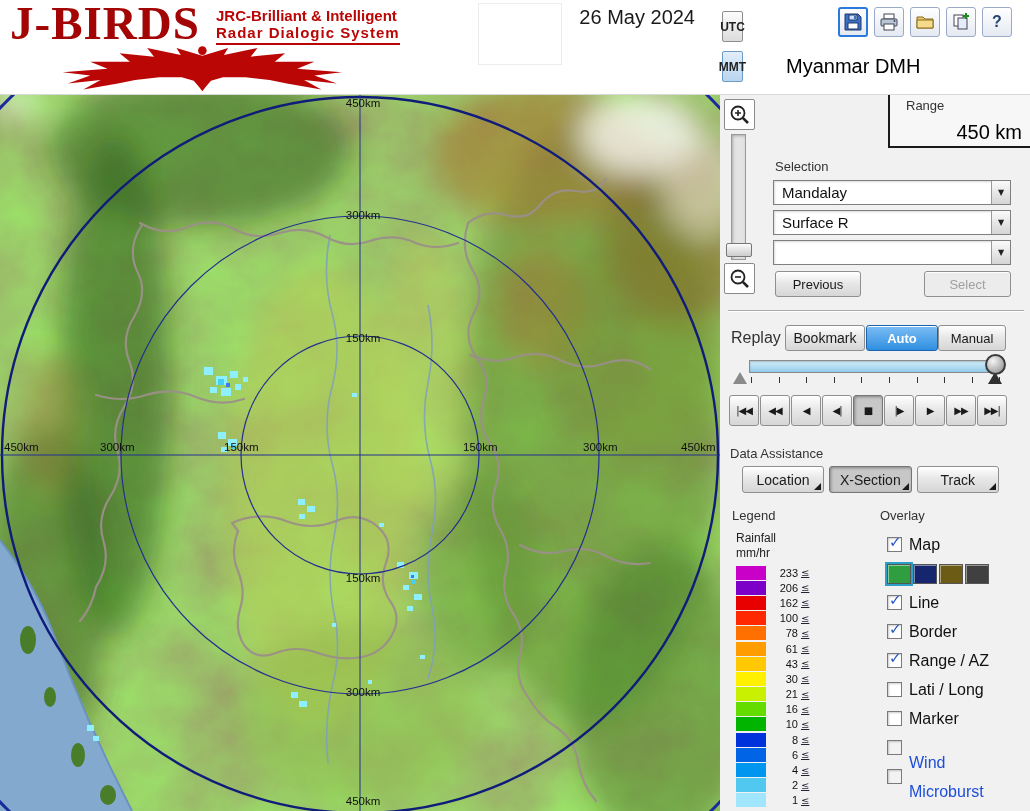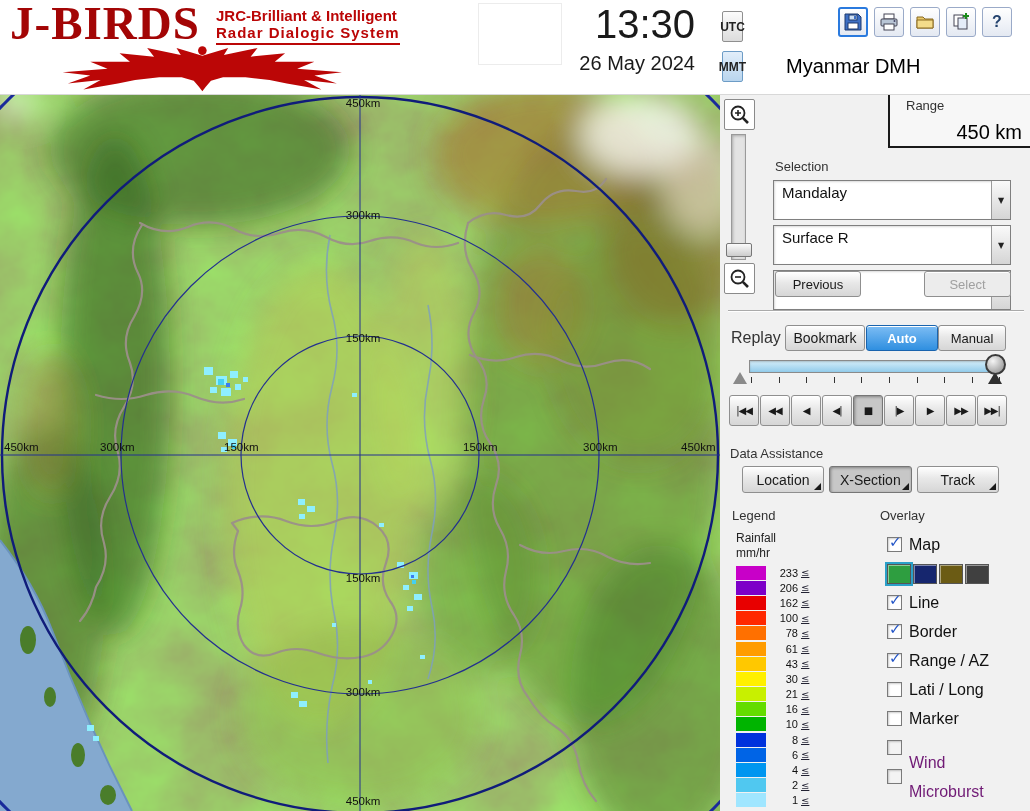--- a/index.html
+++ b/index.html
@@ -55,21 +55,21 @@
          border:1px solid #8f8f8f; border-radius:3px; font-size:13px; color:#1a1a1a; box-shadow:inset 0 1px 0 #fff; cursor:default; }
   .btn.disabled { color:#a0a0a0; background:#ececec; }
   .btn.primary { background:linear-gradient(#7dbdf4,#2f8fe0); color:#fff; border-color:#1a64ae; font-weight:bold; }
   .pressed { background:#c7c7c7 !important; border-color:#767676 !important; box-shadow:inset 1px 1px 3px rgba(0,0,0,.35) !important; }
   .corner { position:relative; }
   .corner::after { content:""; position:absolute; right:2px; bottom:2px; border-left:7px solid transparent; border-bottom:7px solid #1a1a1a; }
 
   
   #sel-label { position:absolute; left:775px; top:159px; font-size:13px; color:#333; }
   #dd-col { position:absolute; left:773px; top:180px; width:238px; }
-  .dd { display:flex; height:40px; margin-bottom:5px; background:#fff; border:1px solid #7f7f7f; box-shadow:inset 1px 1px 2px rgba(0,0,0,.15); }
+  .dd { display:flex; height:25px; margin-bottom:5px; background:#fff; border:1px solid #7f7f7f; box-shadow:inset 1px 1px 2px rgba(0,0,0,.15); }
   .dd-val { flex:1; font-size:15px; padding:3px 0 0 8px; color:#111; white-space:nowrap; overflow:hidden; }
   .dd-btn { width:19px; background:linear-gradient(#fafafa,#d5d5d5); border-left:1px solid #9a9a9a; display:flex; align-items:center; justify-content:center; }
   .dd-arrow { font-family:"DejaVu Sans", sans-serif; font-size:8px; color:#222; }
   #prev-btn { position:absolute; left:775px; top:271px; width:86px; height:26px; }
   #select-btn { position:absolute; left:924px; top:271px; width:87px; height:26px; }
 
   #divider { position:absolute; left:728px; top:310px; width:296px; height:2px; border-top:1px solid #aaa; border-bottom:1px solid #fff; }
 
   
   #replay-label { position:absolute; left:731px; top:329px; font-size:16px; color:#333; }
@@ -104,42 +104,41 @@
   .lg-le { font-size:10px; margin-left:3px; color:#223; font-family:"DejaVu Sans", sans-serif; text-decoration:underline; }
 
   
   #overlay-label { position:absolute; left:880px; top:508px; font-size:13px; color:#333; }
   #overlay-col { position:absolute; left:887px; top:530px; width:142px; }
   .ov-row { display:flex; align-items:center; height:29px; }
   .cb { width:15px; height:15px; background:#fff; border:1px solid #7a7a7a; box-shadow:inset 1px 1px 2px rgba(0,0,0,.2); position:relative; flex:0 0 15px; }
   .chk { display:none; position:absolute; top:-5px; left:1px; font-family:"DejaVu Sans", sans-serif; font-weight:bold; font-size:15px; color:#2355c7; }
   .ov-row.checked .chk { display:block; }
   .ov-label { font-size:16px; color:#111; margin-left:7px; white-space:nowrap; }
-  .ov-row.disabled .ov-label { color:#701a75;margin-top:31px; }
+  .ov-row.disabled .ov-label { color:#1d4ed8;margin-top:31px; }
   .ov-row.disabled .cb { background:#f3f3f3; }
   #swatch-row { display:flex; align-items:center; gap:2px; height:29px; }
   .swatch { width:24px; height:20px; border:1px solid #555; box-shadow:inset 1px 1px 0 rgba(255,255,255,.45); }
   .swatch.selected { outline:2px solid #2aa0c8; }
 </style>
 </head>
 <body>
 
 <div id="header">
   <div id="logo-title">J-BIRDS</div>
   <div id="logo-sub">
     <div class="l1">JRC-Brilliant &amp; Intelligent</div>
     <div class="l2">Radar  Dialogic  System</div>
   </div>
   <svg id="eagle" width="385" height="50" viewBox="0 0 385 58">
     <path fill="#bb0606" d="M190 16 L160 7 L165 15 L126 7 L134 17 L94 13 L106 23 L60 23 L80 31 L28 35 L60 39 L34 48 L72 44 L52 55 L92 48 L112 44 L140 41 L166 41 L180 45 L186 52 L190 57 L194 52 L200 45 L214 41 L240 41 L268 44 L288 48 L328 55 L308 44 L346 48 L320 39 L352 35 L300 31 L320 23 L274 23 L286 13 L246 17 L254 7 L215 15 L220 7 Z"></path>
     <circle cx="190" cy="10" r="5" fill="#bb0606"></circle>
   </svg>
   <div id="station-logo-box"></div>
   <div id="clock">
-    <div class="time">13:30</div>
     <div class="date">26 May 2024</div>
   </div>
   <button class="tz" id="tz-utc">UTC</button>
   <button class="tz active" id="tz-mmt">MMT</button>
   <div id="toolbar">
     <button class="tool focused">
       <svg width="20" height="20" viewBox="0 0 20 20">
         <path d="M2 2 h13 l3 3 v13 h-16 z" fill="#3d6fc4" stroke="#1e3a6e"></path>
         <rect x="5" y="11" width="10" height="6" fill="#fff" stroke="#1e3a6e"></rect>
         <rect x="6" y="3" width="8" height="5" fill="#cfe0f4" stroke="#1e3a6e"></rect>

